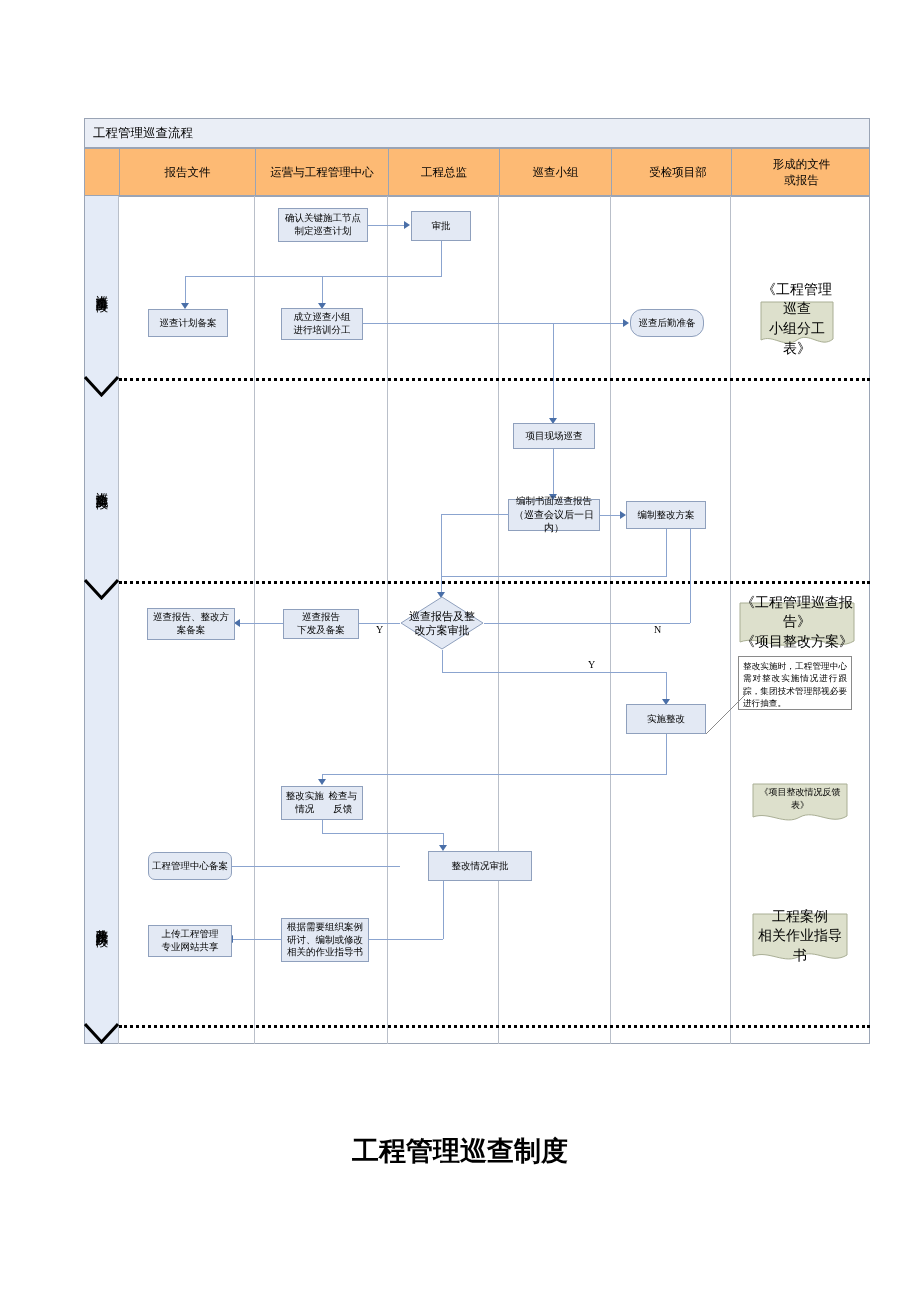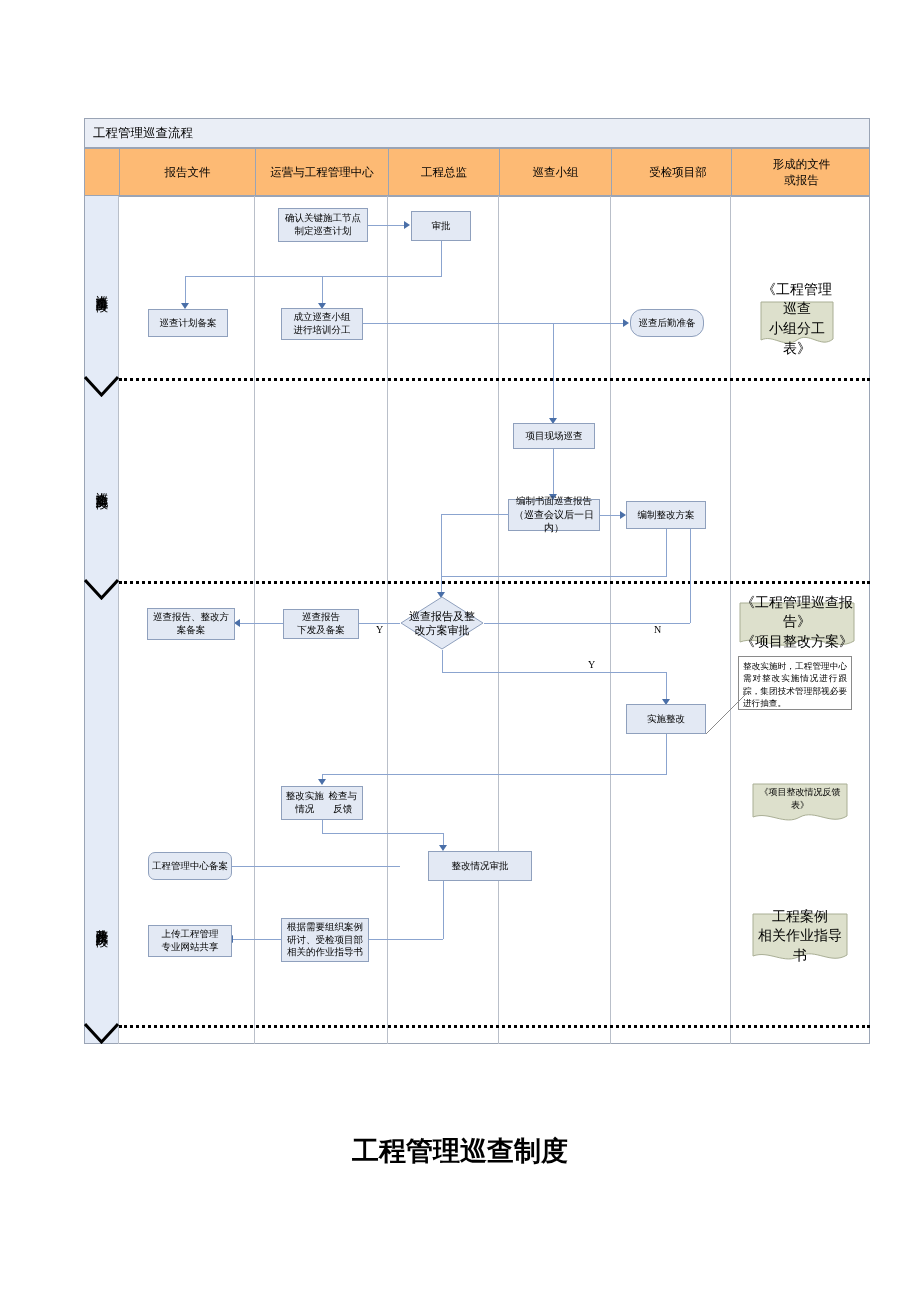--- a/index.html
+++ b/index.html
@@ -281,21 +281,21 @@
   <div class="arrow ar-left" style="left:224px;top:862px;"></div>
 
   <div class="node" style="left:148px;top:852px;width:84px;height:28px;border-radius:7px;">工程管理中心备案</div>
 
   <div class="ln lnv" style="left:443px;top:881px;height:58px;"></div>
   <div class="ln lnh" style="left:369px;top:939px;width:74px;"></div>
   <div class="arrow ar-left" style="left:363px;top:935px;"></div>
 
   <div class="node" style="left:281px;top:918px;width:88px;height:44px;flex-direction:column;">
     <div>根据需要组织案例</div>
-    <div>研讨、受检项目部</div>
+    <div>研讨、编制或修改</div>
     <div>相关的作业指导书</div>
   </div>
 
   <div class="ln lnh" style="left:233px;top:939px;width:48px;"></div>
   <div class="arrow ar-left" style="left:227px;top:935px;"></div>
 
   <div class="node" style="left:148px;top:925px;width:84px;height:32px;flex-direction:column;">
     <div>上传工程管理</div>
     <div>专业网站共享</div>
   </div>

